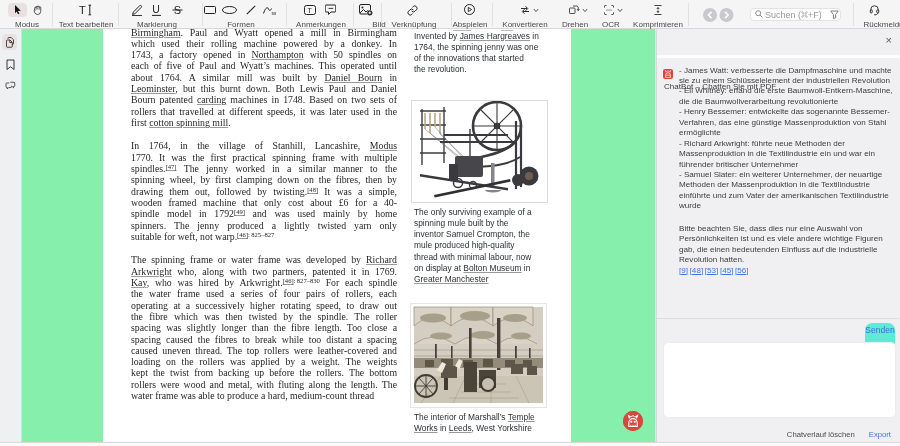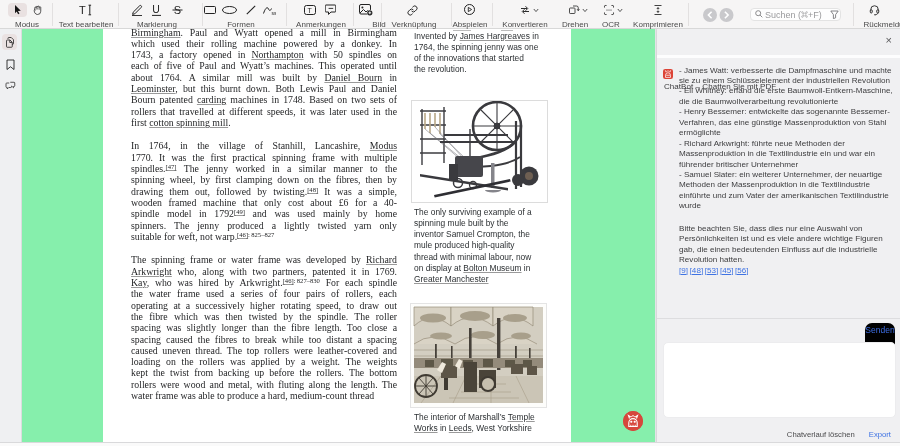--- a/index.html
+++ b/index.html
@@ -39,21 +39,21 @@
             border-bottom:1px solid #e0e0e1;}
   #chathead .t{position:absolute;left:7px;top:8px;font-size:8px;letter-spacing:0.05px;color:#3a3a3c;margin-top:44px;}
   #chathead .x{position:absolute;right:9px;top:4px;font-size:11px;color:#58585a;}
   #whiteband{position:absolute;left:0;top:26px;width:244px;height:3px;background:#fdfdfe;}
   #boticon{position:absolute;left:5.5px;top:36px;}
   #msg{position:absolute;left:22px;top:36.5px;width:217px;font-size:8.1px;
        line-height:10.45px;color:#3c3c3e;}
   #msg p{margin:0 0 12px 0;}
   .blu{color:#3f73e3;text-decoration:underline;text-decoration-color:#3f73e3;}
   #chatdiv{position:absolute;left:0;top:289px;width:244px;height:1px;background:#dddddf;}
-  #senden{position:absolute;right:6px;top:294px;width:30px;height:30px;background:#000000;
+  #senden{position:absolute;right:6px;top:294px;width:30px;height:30px;background:#5eead4;
           border-radius:7px;color:#3c6ce0;font-size:8.5px;text-align:center;line-height:14.5px;}
   #inputbox{position:absolute;left:6px;top:313px;width:233px;height:76px;background:#ffffff;
             border-radius:5px;border:1px solid #ececee;box-sizing:border-box;}
   #chatfoot{position:absolute;right:10px;top:401px;font-size:7.7px;color:#4b4b4d;}
   #chatfoot .e{color:#3f73e3;margin-left:14px;}
   
   #bottomstrip{position:absolute;left:0;top:442px;width:900px;height:4px;
                background:#fafafa;border-top:1px solid #d9d9db;z-index:40;}
   
   #fab{position:absolute;left:623px;top:411px;width:20px;height:20px;border-radius:50%;

